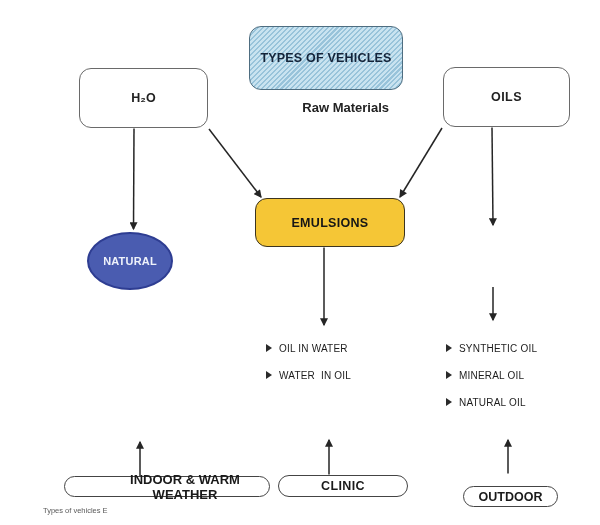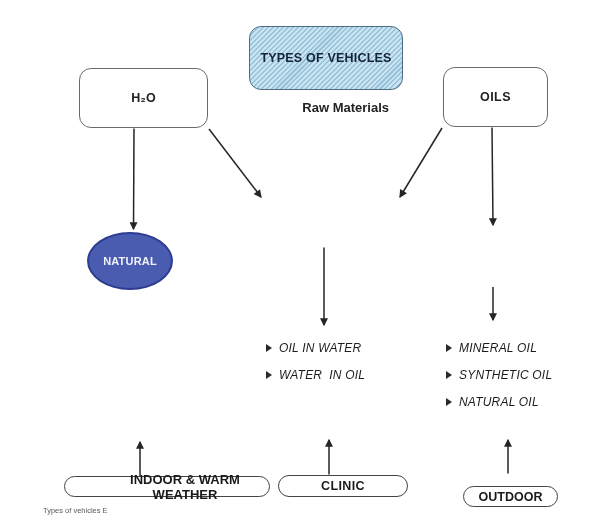--- a/index.html
+++ b/index.html
@@ -17,21 +17,21 @@
     background:repeating-linear-gradient(135deg,#c9e3f0 0px,#c9e3f0 2px,#98c3da 2px,#98c3da 3.5px);
     border:1.3px solid #4e6d80;
     font-weight:bold;font-size:12.5px;color:#14243a;letter-spacing:.2px;
   }
   .subtitle{
     left:235px;top:100px;width:154px;text-align:right;
     font-weight:bold;font-size:13px;color:#222;
   }
   .white-box{background:#fff;border:1.1px solid #6a6a6a;font-weight:bold;font-size:12.5px;color:#222;}
   .h2o-box{left:79px;top:68px;width:129px;height:60px;}
-  .oils-box{left:443px;top:67px;width:105px;height:60px;letter-spacing:.4px;}
+  .oils-box{left:443px;top:67px;width:127px;height:60px;letter-spacing:.4px;}
   .emulsions-box{
     left:255px;top:198px;width:150px;height:49px;
     background:#f5c636;border:1.6px solid #3c3420;
     font-weight:bold;font-size:12.5px;color:#161616;letter-spacing:.3px;
   }
   .ellipse{border-radius:50%;font-weight:bold;}
   .hydrogel{
     left:87px;top:232px;width:86px;height:58px;
     background:#4a5cb0;border:2px solid #2e3d92;
     color:#eef2fa;font-size:11px;letter-spacing:.2px;
@@ -43,21 +43,21 @@
   }
   .bullet-list{display:flex;flex-direction:column;gap:11px;}
   .center-list{left:266px;top:340px;width:150px;}
   .right-list{left:446px;top:340px;width:140px;}
   .bullet-item{display:flex;align-items:center;height:16px;}
   .tri{
     width:0;height:0;flex:0 0 auto;
     border-left:6px solid #2a2a2a;border-top:4px solid transparent;border-bottom:4px solid transparent;
     margin-right:7px;
   }
-  .list-label{font-size:12px;color:#1c1c1c;white-space:pre;letter-spacing:.2px;font-style:italic;}
+  .list-label{font-size:10px;color:#1c1c1c;white-space:pre;letter-spacing:.2px;}
   .usage-box{background:#fff;border:1.2px solid #444;font-weight:bold;color:#1a1a1a;}
   .indoor-box{left:64px;top:476px;width:206px;height:21px;font-size:13px;padding-left:36px;}
   .clinic-box{left:278px;top:475px;width:130px;height:22px;font-size:12.5px;letter-spacing:.4px;}
   .outdoor-box{left:463px;top:486px;width:95px;height:21px;font-size:12.5px;}
   .footnote{left:43px;top:506px;font-size:7.5px;color:#5a5a5a;}
   svg.arrows{position:absolute;left:0;top:0;pointer-events:none;}
 </style>
 </head>
 <body>
 
@@ -87,45 +87,48 @@
   <div class="abs subtitle">Raw Materials</div>
 
   <div class="abs node white-box h2o-box">
     <span>H₂O</span>
   </div>
 
   <div class="abs node white-box oils-box">
     <span>OILS</span>
   </div>
 
+  <div class="abs node emulsions-box">
+    <span>EMULSIONS</span>
+  </div>
 
   <div class="abs node ellipse hydrogel">
     <span>NATURAL</span>
   </div>
 
 
   <div class="abs bullet-list center-list">
     <div class="bullet-item">
       <span class="tri"></span>
       <span class="list-label">OIL IN WATER</span>
     </div>
     <div class="bullet-item">
       <span class="tri"></span>
       <span class="list-label">WATER  IN OIL</span>
     </div>
   </div>
 
   <div class="abs bullet-list right-list">
     <div class="bullet-item">
       <span class="tri"></span>
-      <span class="list-label">MINERAL OIL</span>
+      <span class="list-label">SYNTHETIC OIL</span>
     </div>
     <div class="bullet-item">
       <span class="tri"></span>
-      <span class="list-label">SYNTHETIC OIL</span>
+      <span class="list-label">MINERAL OIL</span>
     </div>
     <div class="bullet-item">
       <span class="tri"></span>
       <span class="list-label">NATURAL OIL</span>
     </div>
   </div>
 
   <div class="abs node usage-box indoor-box">
     <span>INDOOR &amp; WARM WEATHER</span>
   </div>

